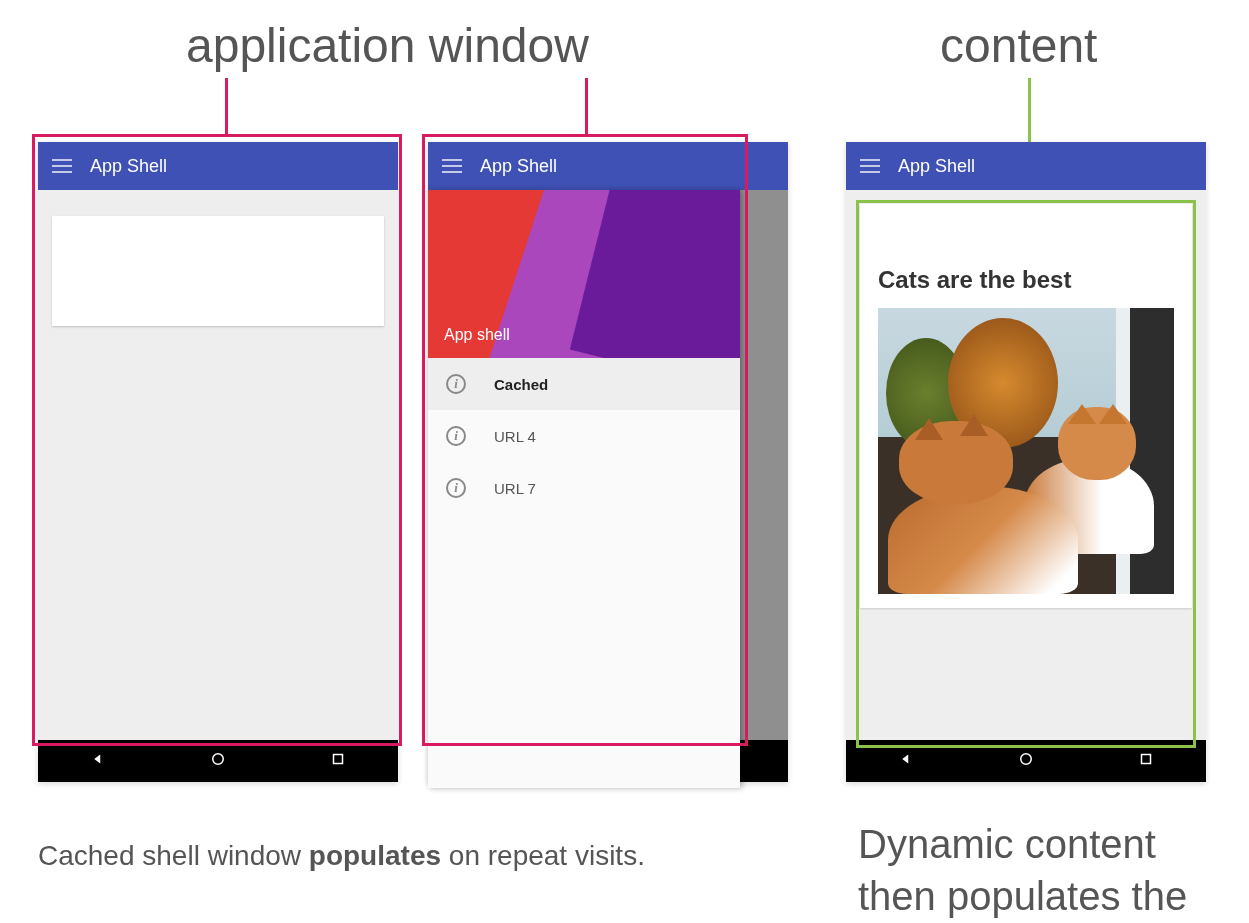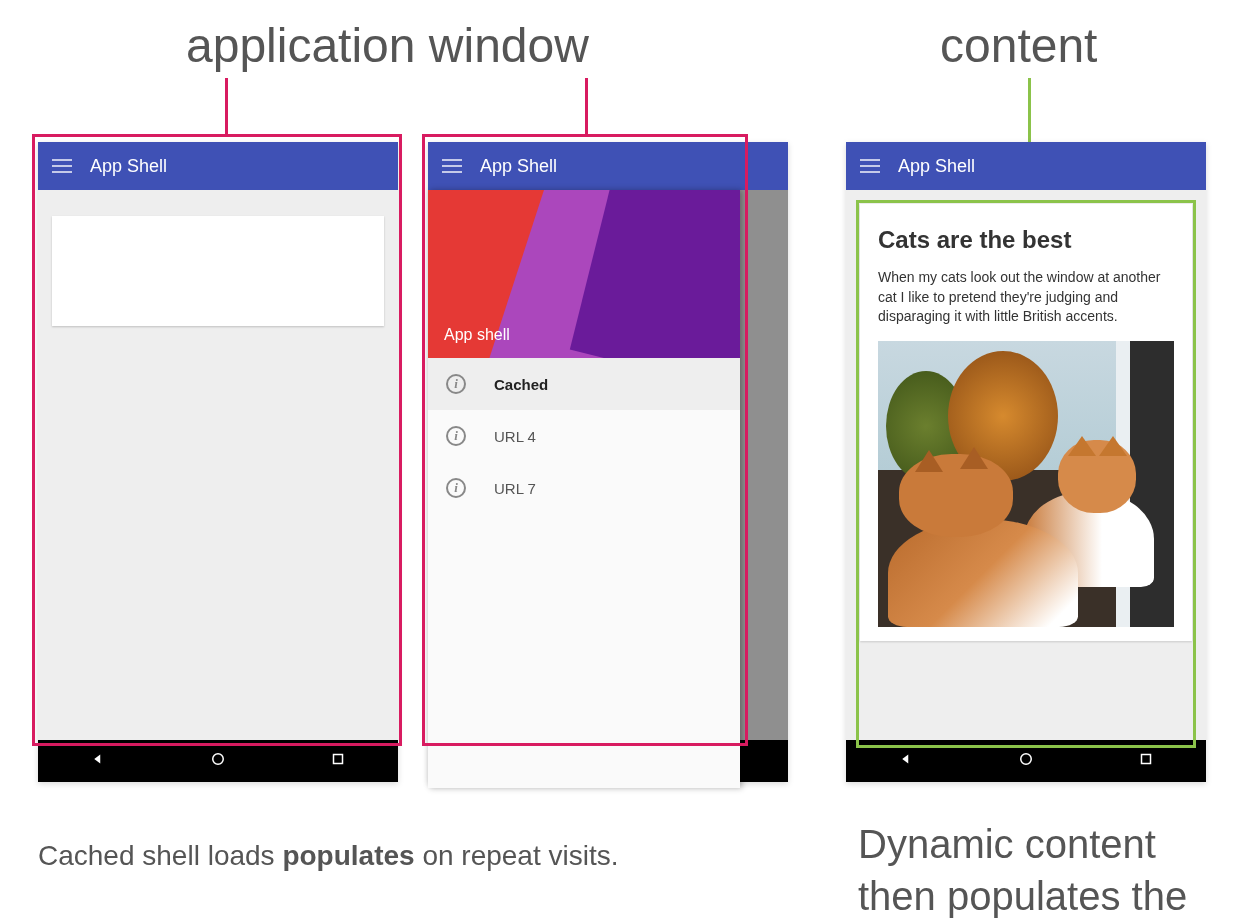--- a/index.html
+++ b/index.html
@@ -159,20 +159,21 @@
     background: #fff;
     padding: 22px 18px 14px 18px;
     box-shadow: 0 1px 2px rgba(0,0,0,0.15);
   }
   .content-card h2 {
     font-size: 24px;
     font-weight: 700;
     color: #333;
     margin-bottom: 14px;
     font-family: Arial, sans-serif;
+    margin-top: 40px;
   }
   .content-card p {
     font-size: 14px;
     color: #333;
     line-height: 1.4;
     margin-bottom: 14px;
     font-family: Arial, sans-serif;
   }
   .cat-img {
     width: 100%;
@@ -312,21 +313,20 @@
     <div class="hamburger">
         <span></span>
         <span></span>
         <span></span>
       </div>
     <span>App Shell</span>
   </div>
   <div class="phone-body">
     <div class="content-card">
       <h2>Cats are the best</h2>
-      <p>When my cats look out the window at another cat I like to pretend they're judging and disparaging it with little British accents.</p>
       <div class="cat-img">
         <div class="tree1"></div>
           <div class="tree2"></div>
         <div class="frame2"></div>
           <div class="frame"></div>
         <div class="cat2">
           <div class="cat-body" style="background:linear-gradient(90deg,#c97a3a 0%,#fff 60%,#fff 100%);"></div>
           <div class="cat-head" style="top:8%; left:26%; background:#d68a4a;"></div>
           <div class="cat-ear" style="top:6%; left:34%; border-bottom:20px solid #c5772f;"></div>
           <div class="cat-ear" style="top:6%; left:58%; border-bottom:20px solid #c5772f;"></div>
@@ -352,15 +352,15 @@
         </svg></span>
   </div>
 </div>
 
 <div class="outline-pink" style="left:32px; top:134px; width:370px; height:612px;"></div>
 <div class="outline-pink" style="left:422px; top:134px; width:326px; height:612px;"></div>
 
 <div class="outline-green" style="left:856px; top:200px; width:340px; height:548px;"></div>
 
 <div class="caption-left">
-  <span>Cached shell loads </span><strong>populates</strong><span> on repeat visits.</span>
+  <span>Cached shell window </span><strong>populates</strong><span> on repeat visits.</span>
 </div>
 <div class="caption-right">Dynamic content then populates the view</div>
 
 </body></html>

